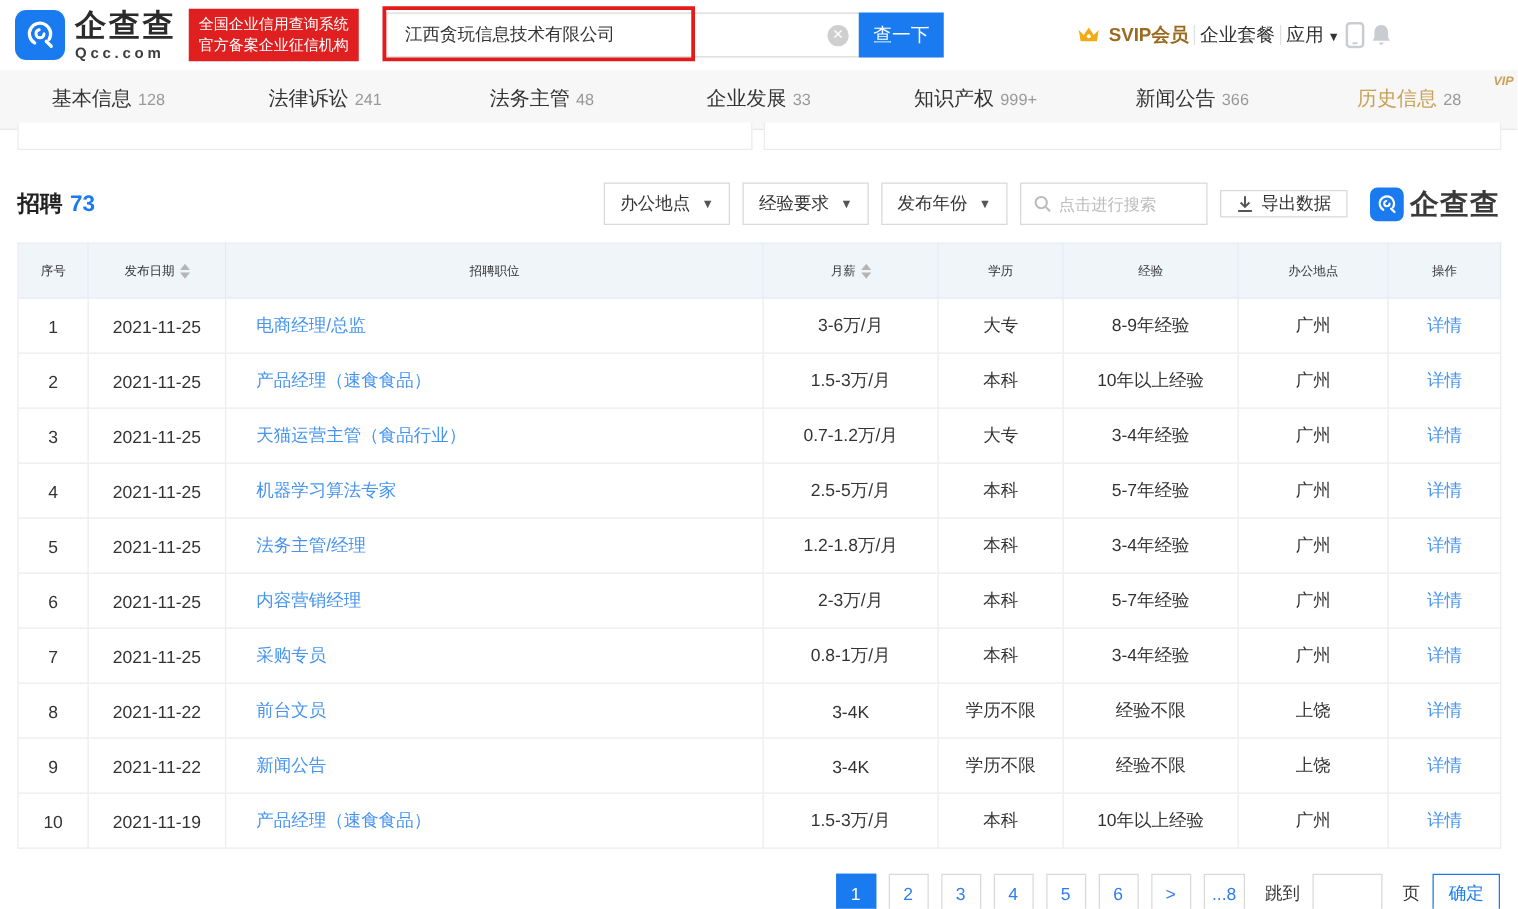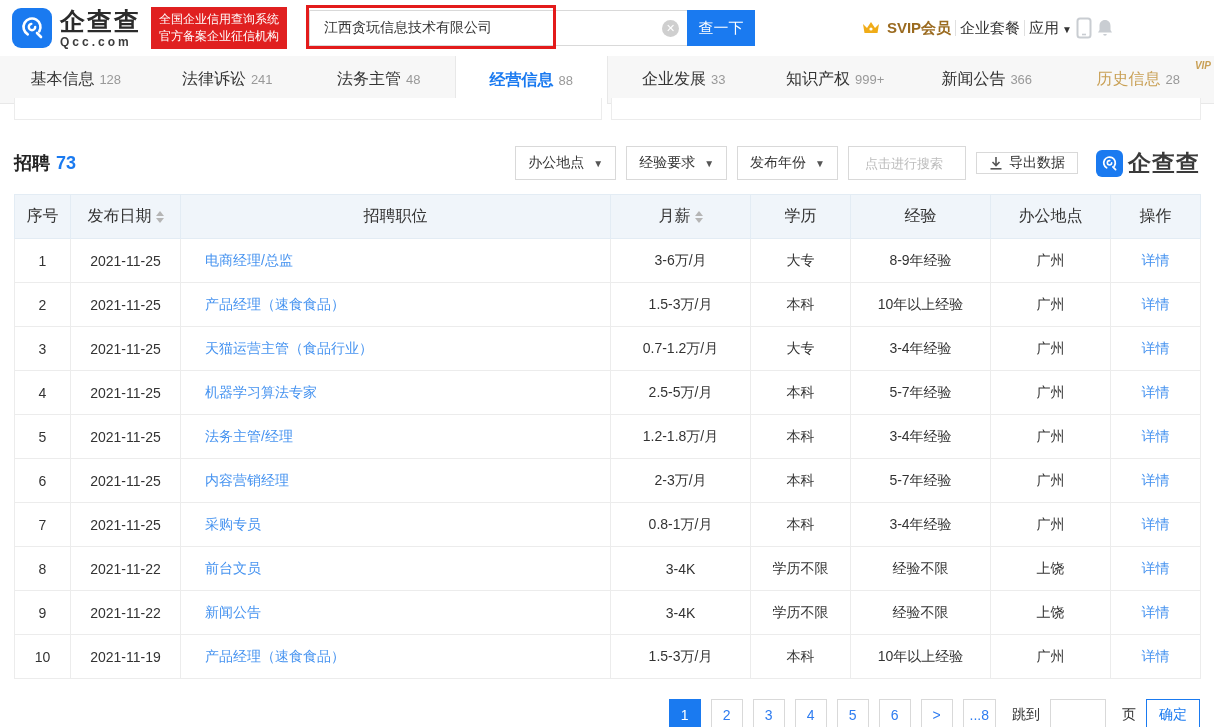--- a/index.html
+++ b/index.html
@@ -41,32 +41,32 @@
   .remnant.a { left:14px; width:588px; }
   .remnant.b { left:611px; width:590px; }
 
   
   .section-bar { display:flex; align-items:center; margin:24px 14px 0 14px; height:36px; }
   .sec-title { font-size:18px; font-weight:700; color:#222; }
   .sec-count { font-size:18px; font-weight:700; color:#1a7af0; margin-left:6px; }
   .sec-tools { margin-left:auto; display:flex; align-items:center; gap:10px; }
   .drop-btn { height:34px; padding:0 12px; background:#fff; border:1px solid #d9d9d9; font-size:14px; color:#333; cursor:pointer; display:flex; align-items:center; gap:6px; font-family:inherit; }
   .drop-btn .caret { color:#555; }
-  .mini-search { height:34px; width:118px; border:1px solid #d9d9d9; display:flex; align-items:center; padding:0 10px; gap:6px; color:#bbb; cursor:text; background:#fff; }
+  .mini-search { height:34px; width:150px; border:1px solid #d9d9d9; display:flex; align-items:center; padding:0 10px; gap:6px; color:#bbb; cursor:text; background:#fff; }
   .mini-search input { border:none; outline:none; width:90px; font-size:13px; font-family:inherit; }
   .mini-search input::placeholder { color:#bbb; }
   .export-btn { height:22px; padding:0 12px; background:#fff; border:1px solid #d9d9d9; font-size:14px; color:#333; cursor:pointer; display:flex; align-items:center; gap:6px; font-family:inherit; }
   .watermark { display:flex; align-items:center; gap:5px; margin-left:8px; }
   .watermark .wm-icon { width:27px; height:27px; border-radius:6px; background:#1a7af0; display:flex; align-items:center; justify-content:center; }
   .watermark .wm-text { font-size:23px; font-weight:700; color:#3a3a3a; letter-spacing:1px; }
 
   
   table { width:1186px; margin:13px 14px 0 14px; border-collapse:collapse; table-layout:fixed; }
   th, td { border:1px solid #ececec; height:44px; text-align:center; font-size:14px; color:#333; overflow:hidden; white-space:nowrap; }
-  thead th { background:#f0f5fa; border-color:#e3ecf4; font-weight:400; font-size:16px; color:#333; }
+  thead th { background:#f0f5fa; border-color:#e3ecf4; font-weight:400; font-size:10px; color:#333; }
   td.pos, th.pos { text-align:left; padding-left:24px; }
   thead th.pos { text-align:center; padding-left:0; }
   a.joblink, a.detail { color:#4693f0; text-decoration:none; cursor:pointer; }
   .sort { display:inline-flex; flex-direction:column; vertical-align:middle; margin-left:4px; gap:2px; }
   .sort i { width:0; height:0; border-left:4px solid transparent; border-right:4px solid transparent; display:block; }
   .sort .up { border-bottom:5px solid #b5b5b5; }
   .sort .dn { border-top:5px solid #b5b5b5; }
   col.c-no{width:56px} col.c-date{width:110px} col.c-pos{width:430px} col.c-sal{width:140px}
   col.c-edu{width:100px} col.c-exp{width:140px} col.c-loc{width:120px} col.c-act{width:90px}
 
@@ -137,24 +137,20 @@
       <span class="lbl">基本信息</span>
       <span class="cnt">128</span>
     </div>
   <div class="tab">
       <span class="lbl">法律诉讼</span>
       <span class="cnt">241</span>
     </div>
   <div class="tab">
       <span class="lbl">法务主管</span>
       <span class="cnt">48</span>
-    </div>
-  <div class="tab active">
-      <span class="lbl">经营信息</span>
-      <span class="cnt">88</span>
     </div>
   <div class="tab">
       <span class="lbl">企业发展</span>
       <span class="cnt">33</span>
     </div>
   <div class="tab">
       <span class="lbl">知识产权</span>
       <span class="cnt">999+</span>
     </div>
   <div class="tab">

